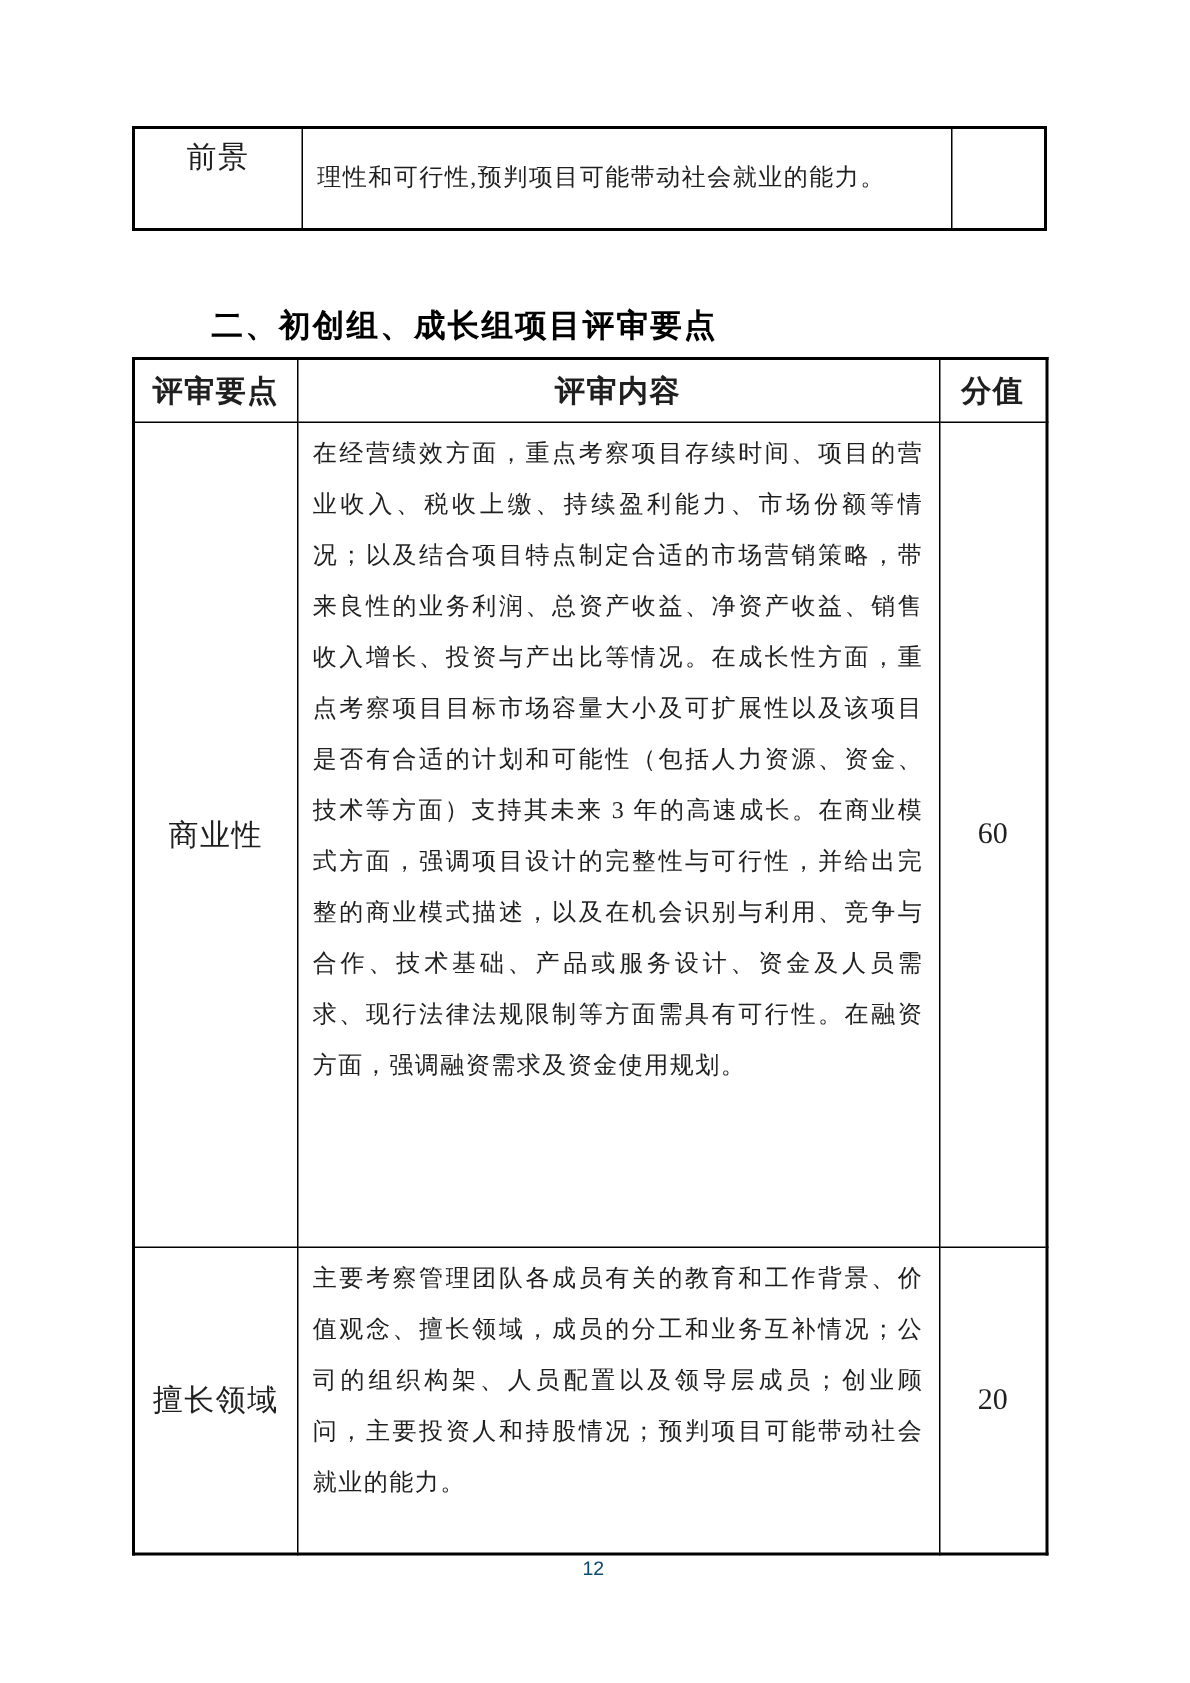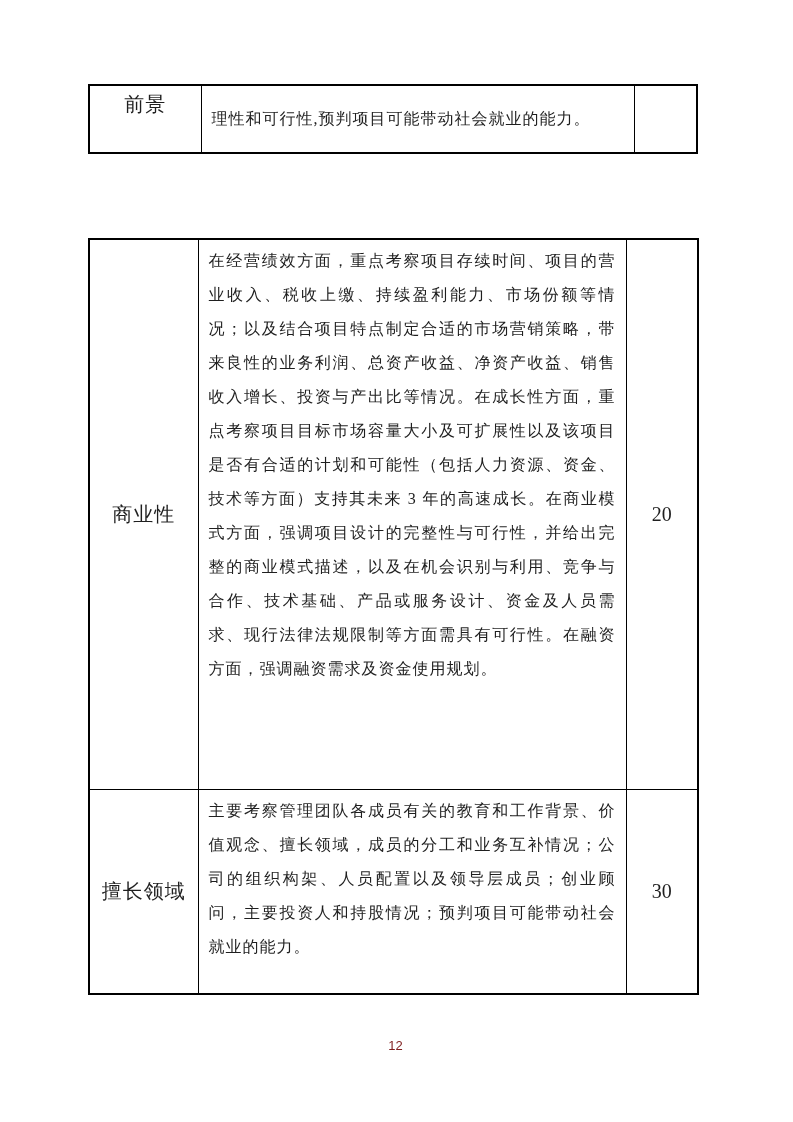--- a/index.html
+++ b/index.html
@@ -86,21 +86,21 @@
 
   
   .page-number {
     position: absolute;
     top: 1038px;
     left: 0;
     width: 100%;
     text-align: center;
     font-family: "Liberation Sans", sans-serif;
     font-size: 13px;
-    color: #7f1d1d;
+    color: #0c4a6e;
   }
 </style>
 </head>
 <body>
 
 <div class="page">
 
   <table class="top-table">
     <colgroup>
       <col style="width:112px">
@@ -109,36 +109,42 @@
     </colgroup>
     <tbody>
       <tr>
         <td class="key-cell">前景</td>
         <td class="content-cell">理性和可行性,预判项目可能带动社会就业的能力。</td>
         <td class="score-cell"></td>
       </tr>
     </tbody>
   </table>
 
+  <div class="section-heading">二、初创组、成长组项目评审要点</div>
 
   <table class="review-table">
     <colgroup>
       <col style="width:109px">
       <col style="width:428px">
       <col style="width:72px">
     </colgroup>
     <tbody>
+      <tr class="header-row">
+        <th>评审要点</th>
+        <th>评审内容</th>
+        <th>分值</th>
+      </tr>
       <tr class="row-business">
         <td class="key-cell">商业性</td>
         <td class="content-cell">在经营绩效方面，重点考察项目存续时间、项目的营业收入、税收上缴、持续盈利能力、市场份额等情况；以及结合项目特点制定合适的市场营销策略，带来良性的业务利润、总资产收益、净资产收益、销售收入增长、投资与产出比等情况。在成长性方面，重点考察项目目标市场容量大小及可扩展性以及该项目是否有合适的计划和可能性（包括人力资源、资金、技术等方面）支持其未来 3 年的高速成长。在商业模式方面，强调项目设计的完整性与可行性，并给出完整的商业模式描述，以及在机会识别与利用、竞争与合作、技术基础、产品或服务设计、资金及人员需求、现行法律法规限制等方面需具有可行性。在融资方面，强调融资需求及资金使用规划。</td>
-        <td class="score-cell">20</td>
+        <td class="score-cell">60</td>
       </tr>
       <tr class="row-team">
         <td class="key-cell">擅长领域</td>
         <td class="content-cell">主要考察管理团队各成员有关的教育和工作背景、价值观念、擅长领域，成员的分工和业务互补情况；公司的组织构架、人员配置以及领导层成员；创业顾问，主要投资人和持股情况；预判项目可能带动社会就业的能力。</td>
-        <td class="score-cell">30</td>
+        <td class="score-cell">20</td>
       </tr>
     </tbody>
   </table>
 
   <div class="page-number">12</div>
 
 </div>
 
 </body></html>

